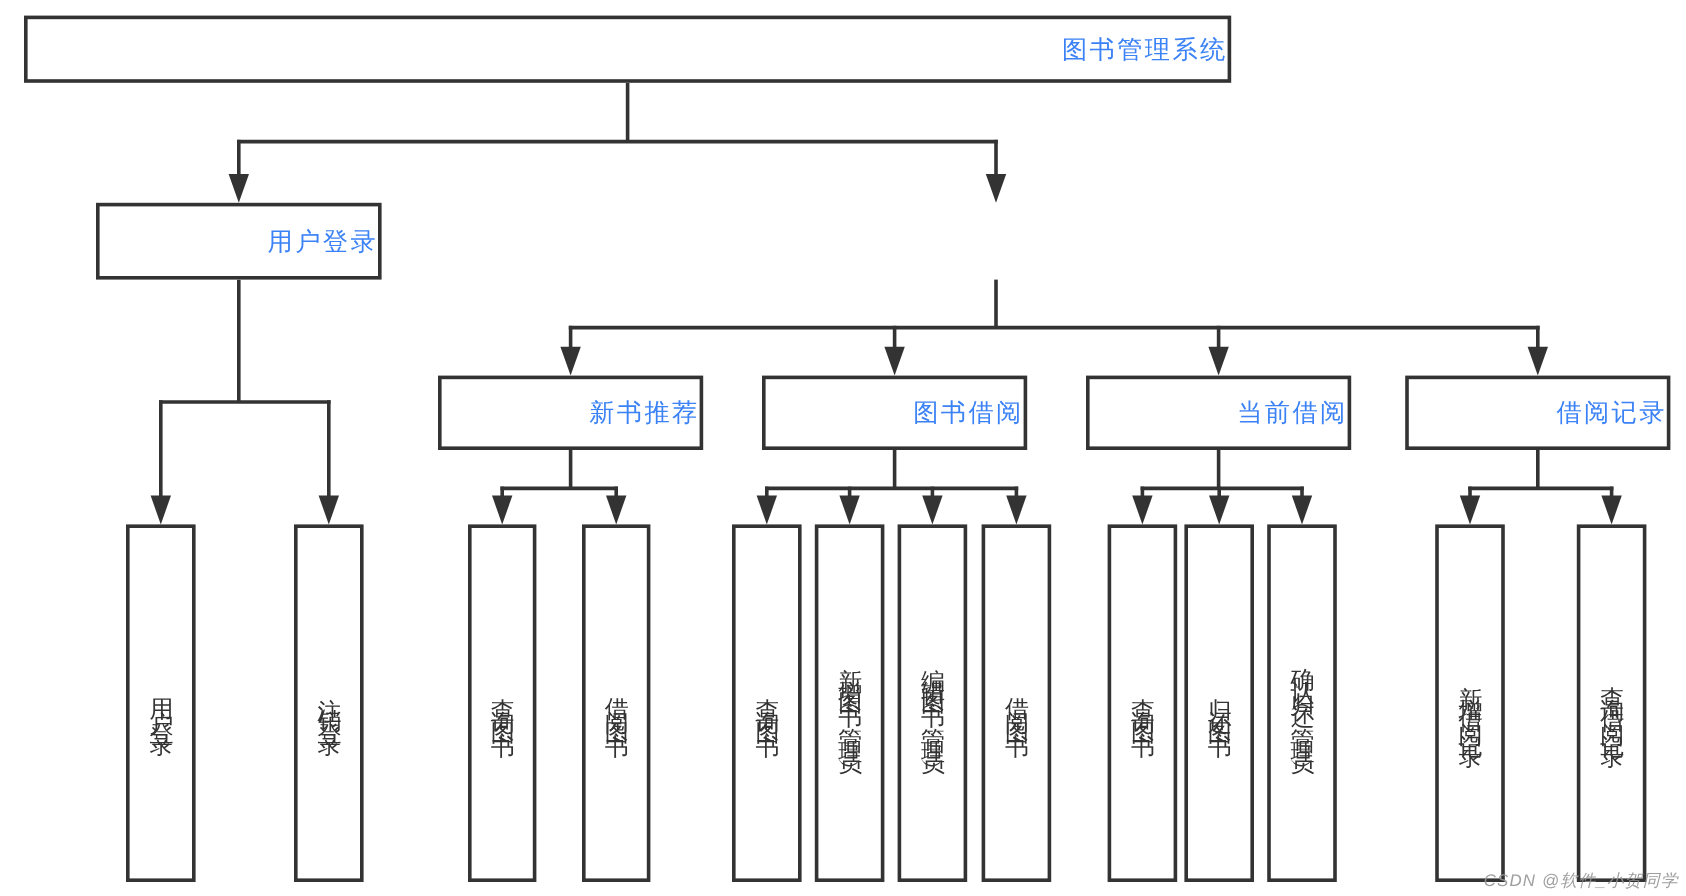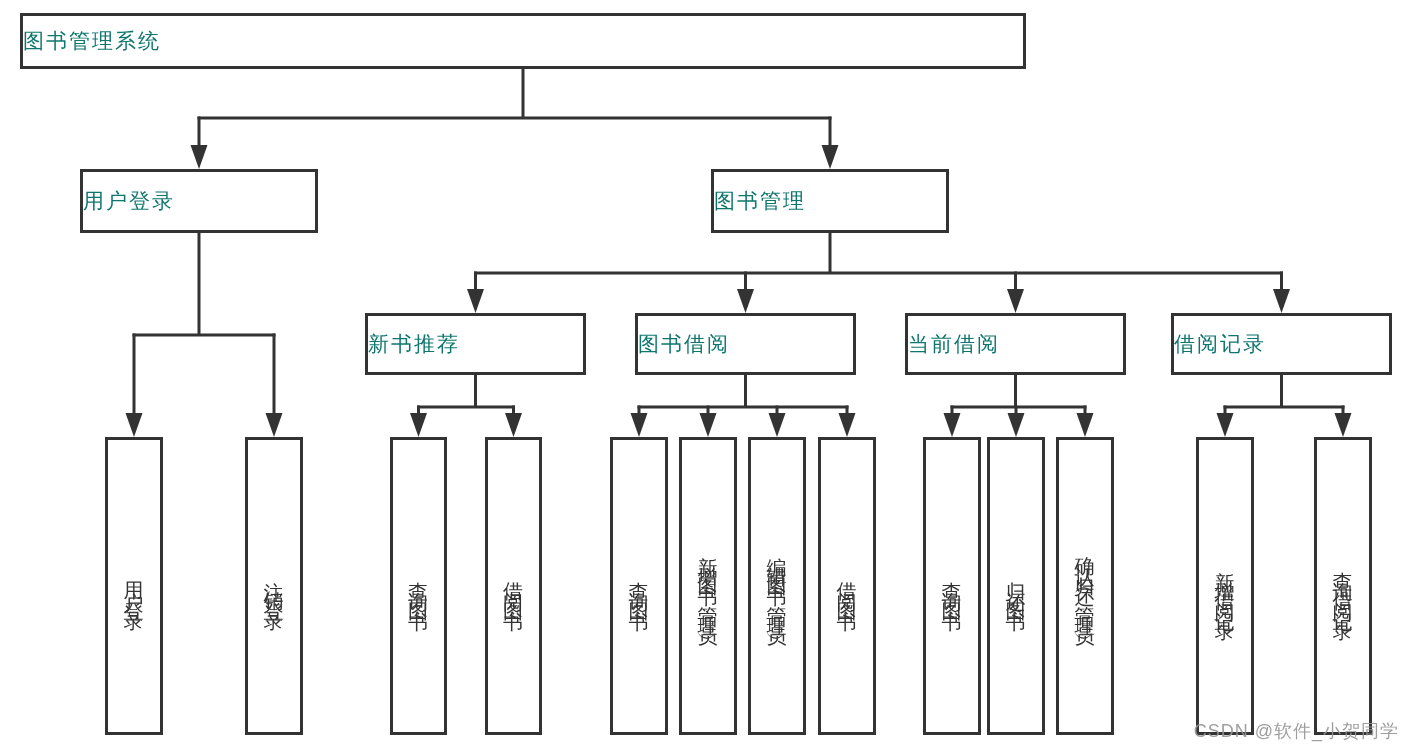--- a/index.html
+++ b/index.html
@@ -17,22 +17,22 @@
     width: 1405px; height: 747px;
     z-index: 1;
   }
   .hbox {
     position: absolute;
     box-sizing: border-box;
     border: 3px solid #333333;
     background: #ffffff;
     display: flex;
     align-items: center;
-    justify-content: flex-start;
-    color: #0f766e;
+    justify-content: flex-end;
+    color: #3b82f6;
     font-size: 21px;
     letter-spacing: 2px;
     z-index: 2;
   }
   .leaf {
     position: absolute;
     top: 437px;
     height: 298px;
     box-sizing: border-box;
     border: 3px solid #333333;
@@ -70,24 +70,25 @@
   .p-c4 { left: 818px;  width: 58px; }
   .p-d1 { left: 923px;  width: 58px; }
   .p-d2 { left: 987px;  width: 58px; }
   .p-d3 { left: 1056px; width: 58px; }
   .p-e1 { left: 1196px; width: 58px; }
   .p-e2 { left: 1314px; width: 58px; }
   .watermark {
     position: absolute;
     right: 6px;
     bottom: 4px;
-    font-size: 18px;
+    font-size: 14px;
     letter-spacing: 1px;
     color: rgba(150, 150, 150, 0.92);
     z-index: 3;
+    font-style: italic;
   }
 </style>
 </head>
 <body>
 
 <div class="canvas">
 
   <svg class="connectors" viewBox="0 0 1405 747" aria-hidden="true">
     <g stroke="#333333" stroke-width="3" fill="none">
 
@@ -154,23 +155,20 @@
     </g>
   </svg>
 
   <div class="hbox p-root">
     <span>图书管理系统</span>
   </div>
 
   <div class="hbox p-l2a">
     <span>用户登录</span>
   </div>
-  <div class="hbox p-l2b">
-    <span>图书管理</span>
-  </div>
 
   <div class="hbox p-l3b">
     <span>图书借阅</span>
   </div>
   <div class="hbox p-l3a">
     <span>新书推荐</span>
   </div>
   <div class="hbox p-l3c">
     <span>当前借阅</span>
   </div>

